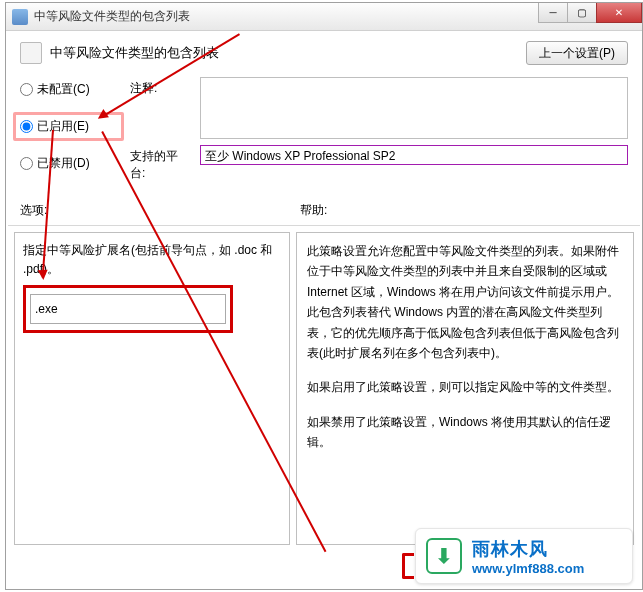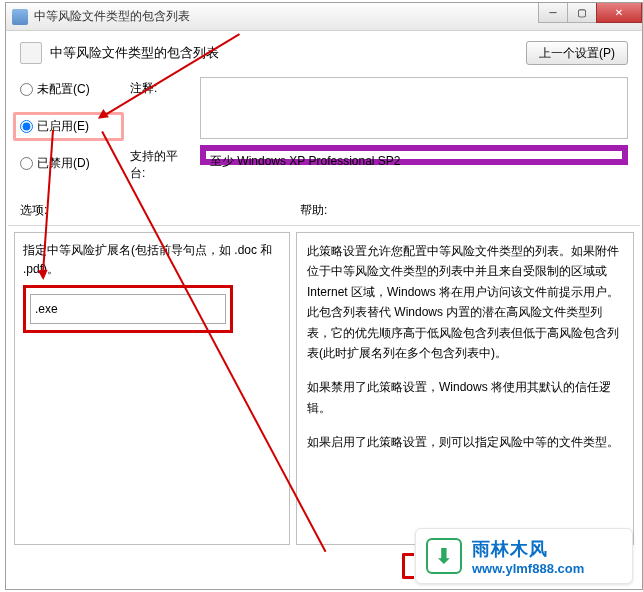--- a/index.html
+++ b/index.html
@@ -129,21 +129,21 @@
       border: 1px solid #bfbfbf;
       background: #fff;
       resize: none;
       font-family: inherit;
       font-size: 12px;
       padding: 2px;
     }
     .platform-box {
       flex: 1;
       height: 20px;
-      border: 6px solid #a21caf;
+      border: 1px solid #a21caf;
       background: #fff;
       font-size: 12px;
       padding: 2px 4px;
     }
     .mid-labels {
       display: flex;
       padding: 12px 14px 4px 14px;
     }
     .opt-label { width: 280px; font-size: 12px; }
     .help-label { font-size: 12px; }
@@ -305,22 +305,22 @@
 
   <div class="panels">
     <div class="options-panel">
       <div>指定中等风险扩展名(包括前导句点，如 .doc 和 .pdf)。</div>
       <div class="input-highlight">
         <input class="ext-input" type="text" value=".exe" style="">
       </div>
     </div>
     <div class="help-panel">
       <p>此策略设置允许您配置中等风险文件类型的列表。如果附件位于中等风险文件类型的列表中并且来自受限制的区域或 Internet 区域，Windows 将在用户访问该文件前提示用户。此包含列表替代 Windows 内置的潜在高风险文件类型列表，它的优先顺序高于低风险包含列表但低于高风险包含列表(此时扩展名列在多个包含列表中)。</p>
+      <p>如果启用了此策略设置，则可以指定风险中等的文件类型。</p>
       <p>如果禁用了此策略设置，Windows 将使用其默认的信任逻辑。</p>
-      <p>如果启用了此策略设置，则可以指定风险中等的文件类型。</p>
     </div>
   </div>
 
   <div class="button-row">
     <div class="cut-hint"></div>
   </div>
 </div>
 
 <div class="arrow-line" style="left:240px; top:35px; width:160px; transform:rotate(149deg);"></div>
 <div class="arrow-head" style="left:97px; top:111px; border-left:5px solid transparent; border-right:5px solid transparent; border-top:10px solid #d00000; transform:rotate(56deg);"></div>

